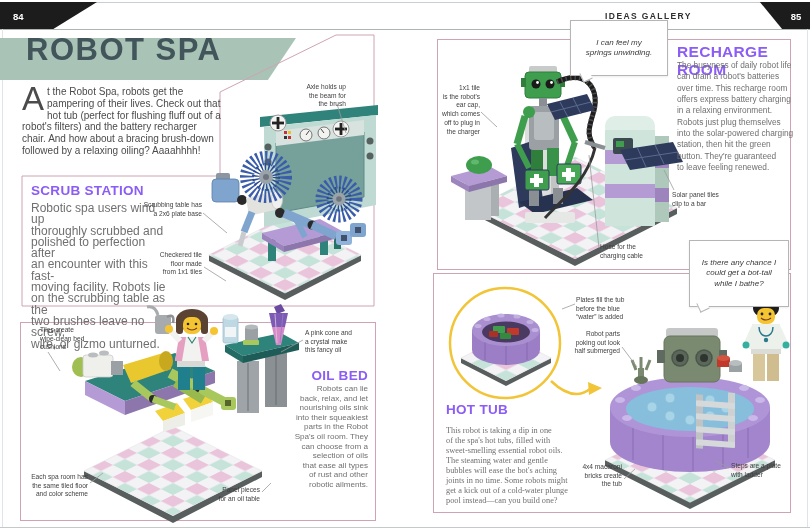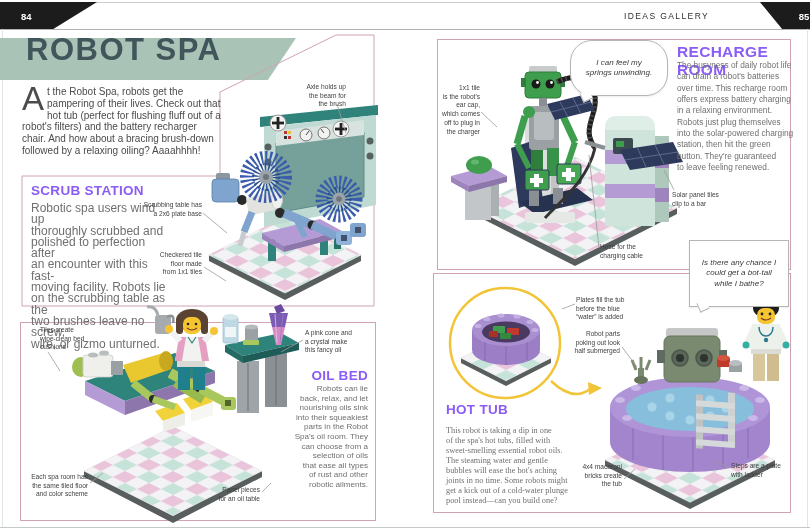--- a/index.html
+++ b/index.html
@@ -9,25 +9,25 @@
   
   #rule-top{left:0;top:2px;width:810px;height:1px;background:#c9ced0;}
   #rule-header{left:0;top:29px;width:810px;height:1px;background:#aeb4b4;}
   #rule-bottom{left:0;top:527px;width:810px;height:1px;background:#c4c9ca;}
   #edge-left{left:2px;top:2px;width:1px;height:525px;background:#e0e4e4;}
   #edge-right{left:807px;top:2px;width:1px;height:525px;background:#e0e4e4;}
   #tab-left{left:0;top:2px;width:97px;height:27px;background:#1c1c1c;
             clip-path:polygon(0 0,100% 0,55% 100%,0 100%);}
   #tab-right{left:753px;top:2px;width:57px;height:27px;background:#1c1c1c;
              clip-path:polygon(12% 0,100% 0,100% 100%,51% 100%);}
-  .pagenum{color:#ffffff;font-size:9.5px;font-weight:bold;margin-left:8px;}
+  .pagenum{color:#ffffff;font-size:9.5px;font-weight:bold;}
   #num-left{left:13px;top:11px;}
   #num-right{left:786px;top:11px;width:20px;text-align:center;}
-  #header-label{left:624px;top:11px;width:153px;text-align:left;font-size:8.5px;
-                font-weight:normal;letter-spacing:1.4px;color:#2f2f2f;}
+  #header-label{left:572px;top:11px;width:153px;text-align:center;font-size:8.5px;
+                font-weight:bold;letter-spacing:1.4px;color:#2f2f2f;}
   
   #title-banner{left:0;top:38px;width:296px;height:42px;background:#a9c4b7;
                 clip-path:polygon(0 0,100% 0,90.5% 100%,0 100%);}
   #page-title{left:26px;top:32px;font-size:31px;font-weight:bold;letter-spacing:1.5px;
               color:#41555a;}
   
   #intro{left:22px;top:86px;width:200px;font-size:10px;line-height:11.8px;color:#4b4b4b;
          white-space:pre-line;z-index:4;}
   #dropcap{float:left;font-size:33px;line-height:24px;margin:1px 3px 0 0;color:#4b4b4b;}
   
@@ -63,21 +63,21 @@
   #co-hose{left:600px;top:243px;width:56px;}
   #co-plates{left:576px;top:296px;width:60px;}
   #co-robotparts{left:567px;top:330px;width:53px;}
   #co-macaroni{left:574px;top:463px;width:48px;}
   #co-steps{left:731px;top:462px;width:58px;}
   
   .bubble{position:absolute;background:#fff;border:1px solid #b5b5b5;z-index:5;
           font-style:italic;font-size:8px;line-height:10.5px;color:#3a3a3a;
           text-align:center;white-space:pre-line;padding:6px 4px;
           box-shadow:0 1px 2px rgba(0,0,0,.08);}
-  #bubble1{left:570px;top:40px;width:88px;border-radius:22px;}
+  #bubble1{left:570px;top:20px;width:88px;}
   #bubble2{left:689px;top:240px;width:90px;}
   .tail{position:absolute;width:9px;height:9px;background:#fff;
         border-right:1px solid #b5b5b5;border-bottom:1px solid #b5b5b5;
         transform:rotate(65deg);left:10px;bottom:-5.5px;}
   
   .art{position:absolute;z-index:2;}
   #overlay{position:absolute;left:0;top:0;z-index:3;}
   svg{display:block;}
 </style>
 </head>

